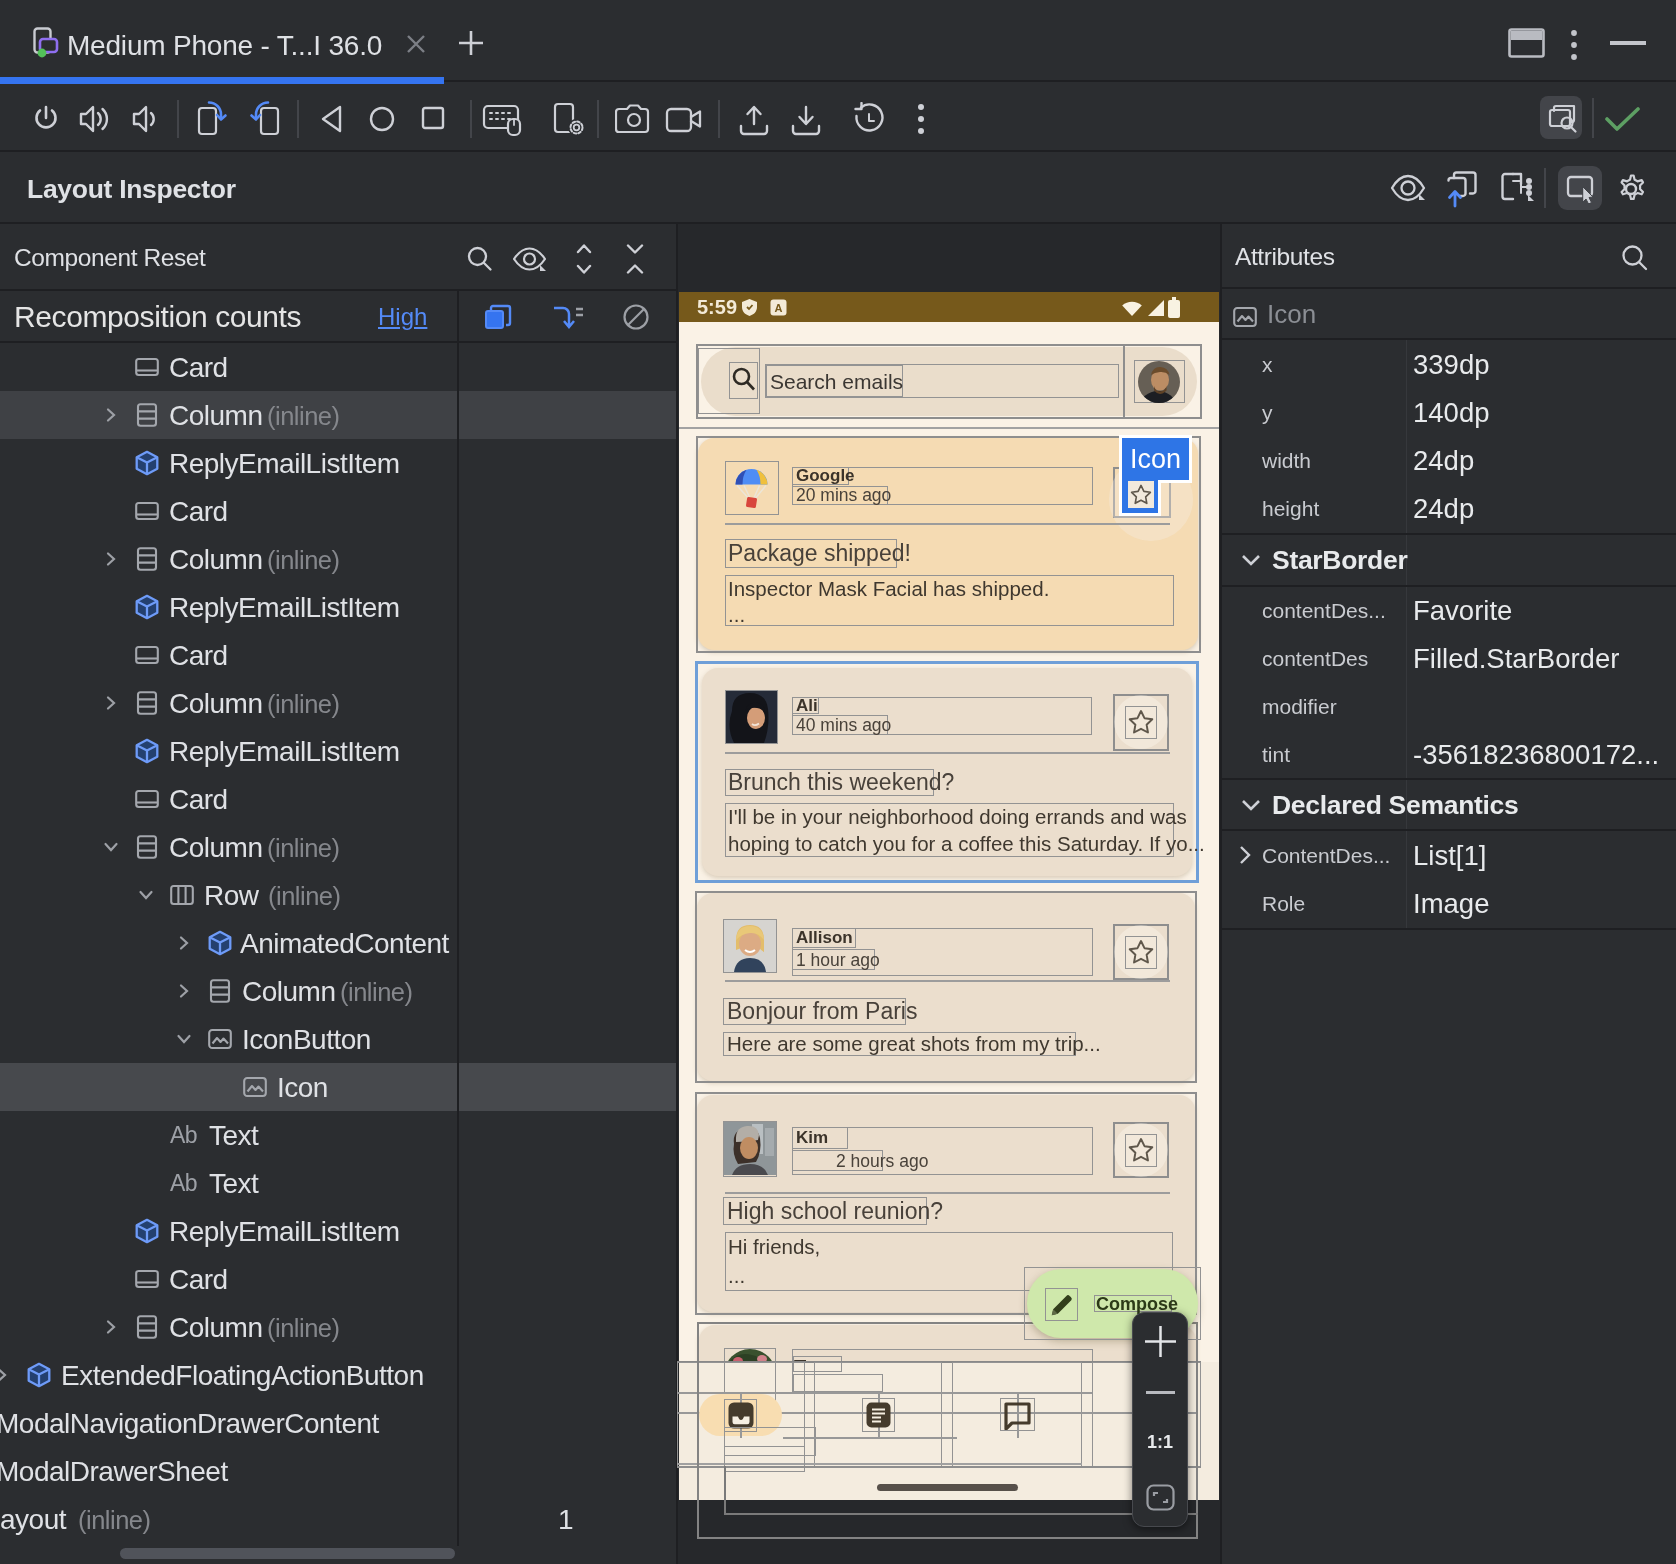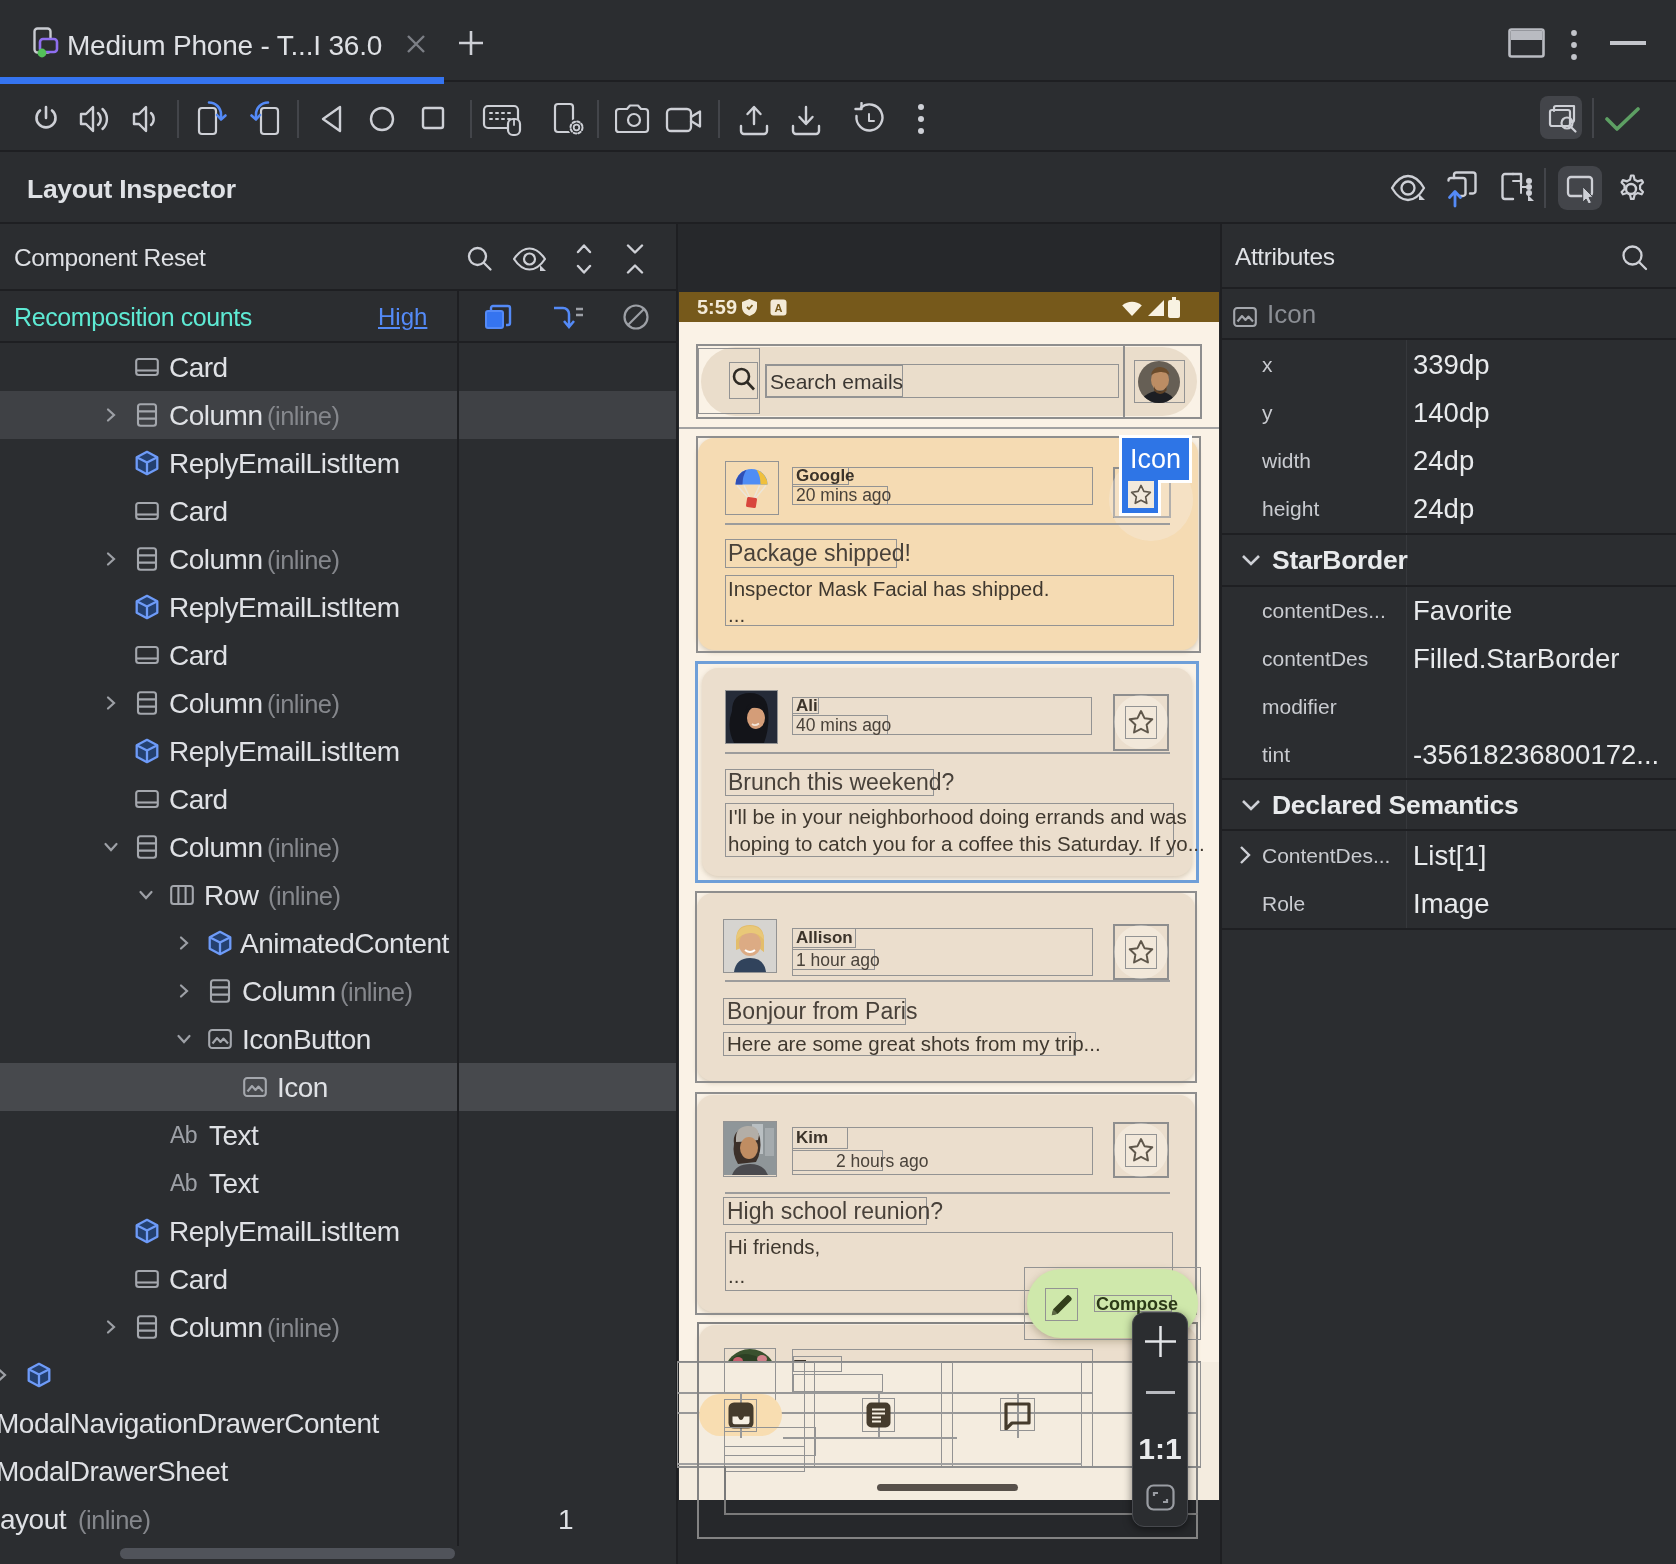--- a/index.html
+++ b/index.html
@@ -205,21 +205,21 @@
     <circle cx="17.5" cy="12" r="5.5" stroke-width="2.2"></circle>
     <path d="M28 24 h6 l-6 -6 Z" fill="#ced0d6" stroke="none"></path>
   </svg>
 <svg class="ic" style="left:571px;top:243px" width="26" height="32">
     <path d="M7 9 L13 2.5 L19 9 M7 23 L13 29.5 L19 23" stroke-width="2.4"></path>
   </svg>
 <svg class="ic" style="left:621px;top:243px" width="28" height="32">
     <path d="M7 2.5 L14 9.5 L21 2.5 M7 29.5 L14 22.5 L21 29.5" stroke-width="2.4"></path>
   </svg>
 <div class="abs" style="left:0;top:289px;width:676px;height:2px;background:#1e1f22"></div>
-<div class="t" style="left:14px;top:290px;width:400px;height:50px;line-height:54px;font-size:25px;letter-spacing:-0.4px;color:#5eead4">Recomposition counts</div>
+<div class="t" style="left:14px;top:290px;width:400px;height:50px;line-height:54px;font-size:30px;letter-spacing:-0.4px;color:#e5e5e5">Recomposition counts</div>
 <div class="t" style="left:378px;top:290px;height:52px;line-height:54px;font-size:24px;color:#548af7;text-decoration:underline">High</div>
 <svg class="abs" style="left:483px;top:303px" width="30" height="30">
     <path d="M8 7 V5 a2 2 0 0 1 2-2 h15 a2 2 0 0 1 2 2 v15 a2 2 0 0 1 -2 2 h-2" fill="none" stroke="#548af7" stroke-width="2.4"></path>
     <rect x="3" y="8" width="17" height="17" rx="2" fill="#3574f0" stroke="#548af7" stroke-width="2"></rect>
   </svg>
 <svg class="abs" style="left:551px;top:305px" width="34" height="26">
     <path d="M3 3 h9 a6 6 0 0 1 6 6 v12 M13 16 l5 6 5-6" fill="none" stroke="#548af7" stroke-width="2.5"></path>
     <path d="M25 4 h7 M25 10 h7" stroke="#9da0a6" stroke-width="2.4"></path>
   </svg>
 <svg class="abs" style="left:622px;top:303px" width="30" height="30">
@@ -385,20 +385,21 @@
     <i style="left:169px">Column</i>
     <i style="left:267px"><em>(inline)</em></i>
   </div>
 <div class="tr" style="top:1351px">
     <svg class="chv" style="left:-6px">
       <use href="#i-chr"></use>
     </svg>
     <svg class="tic" style="left:26px">
       <use href="#i-cube"></use>
     </svg>
+    <i style="left:61px">ExtendedFloatingActionButton</i>
   </div>
 <div class="tr" style="top:1399px">
     <i style="left:-4px">ModalNavigationDrawerContent</i>
   </div>
 <div class="tr" style="top:1447px">
     <i style="left:-4px">ModalDrawerSheet</i>
   </div>
 <div class="tr" style="top:1495px">
     <i style="left:0px">ayout</i>
     <i style="left:78px"><em>(inline)</em></i>
@@ -655,21 +656,21 @@
     <path d="M3 25 L9.5 23.5 L4.5 18.5 Z" fill="#5f6b47"></path>
   </svg>
 <div class="bx1" style="left:1094px;top:1295px;width:78px;height:17px"></div>
 <div class="pn" style="left:1096px;top:1294px;font-size:18px;font-weight:bold;color:#2c3a18">Compose</div>
 
 <div class="abs" style="left:1132px;top:1312px;width:56px;height:215px;background:#2b2d30;border:1.5px solid #47494e;border-radius:12px;box-shadow:0 2px 8px rgba(0,0,0,0.5)"></div>
 <svg class="abs" style="left:1143px;top:1324px" width="35" height="35">
     <path d="M17.5 2 V33 M2 17.5 H33" stroke="#e3e5e8" stroke-width="2.5"></path>
   </svg>
 <div class="abs" style="left:1146px;top:1391px;width:29px;height:3px;background:#b8babf"></div>
-<div class="t" style="left:1132px;top:1432px;width:56px;text-align:center;font-size:30px;font-weight:bold;color:#e8eaec">1:1</div>
+<div class="t" style="left:1132px;top:1432px;width:56px;text-align:center;font-size:18px;font-weight:bold;color:#e8eaec">1:1</div>
 <svg class="abs" style="left:1146px;top:1484px" width="29" height="27">
     <rect x="1.5" y="1.5" width="26" height="24" rx="6" fill="none" stroke="#9a9da3" stroke-width="2.2"></rect>
     <path d="M8 12 v-3 h4 M21 15 v3 h-4" stroke="#9a9da3" stroke-width="2.2" fill="none"></path>
   </svg>
 <style>
 .al{position:absolute;font-size:21px;color:#c9cbd0;height:48px;line-height:49px;white-space:nowrap}
 .av{position:absolute;left:1413px;font-size:27.5px;color:#e8eaec;height:48px;line-height:49px;white-space:nowrap}
 .ab2{position:absolute;left:1222px;width:454px;height:2px;background:#1e1f22}
 </style>
 <div class="t" style="left:1235px;top:224px;height:64px;line-height:66px;font-size:24.5px;letter-spacing:-0.4px;color:#dfe1e5">Attributes</div>

